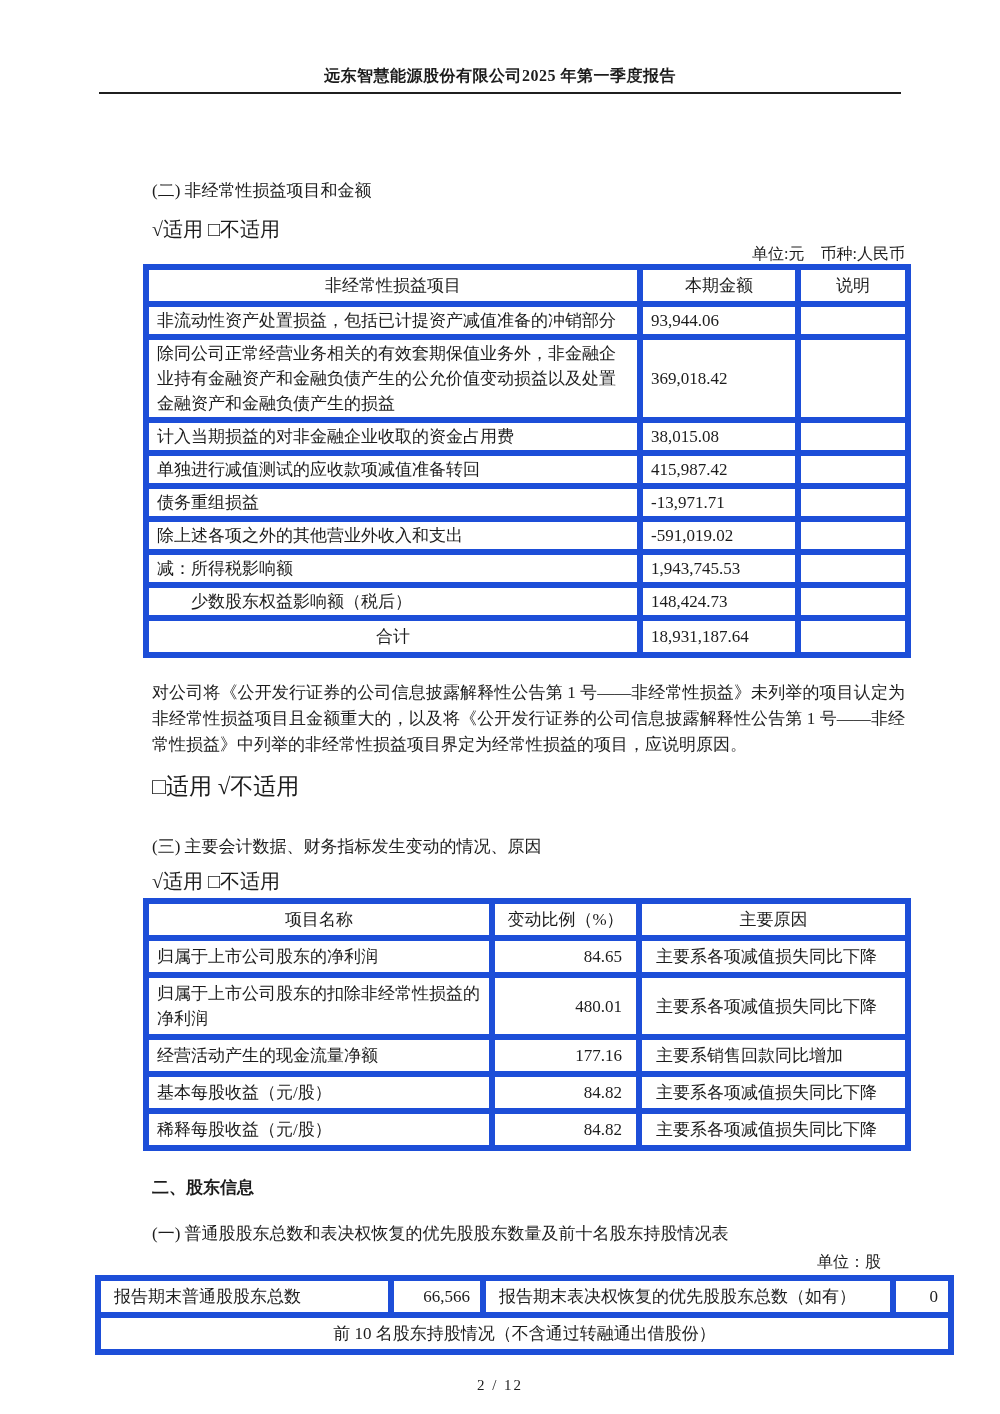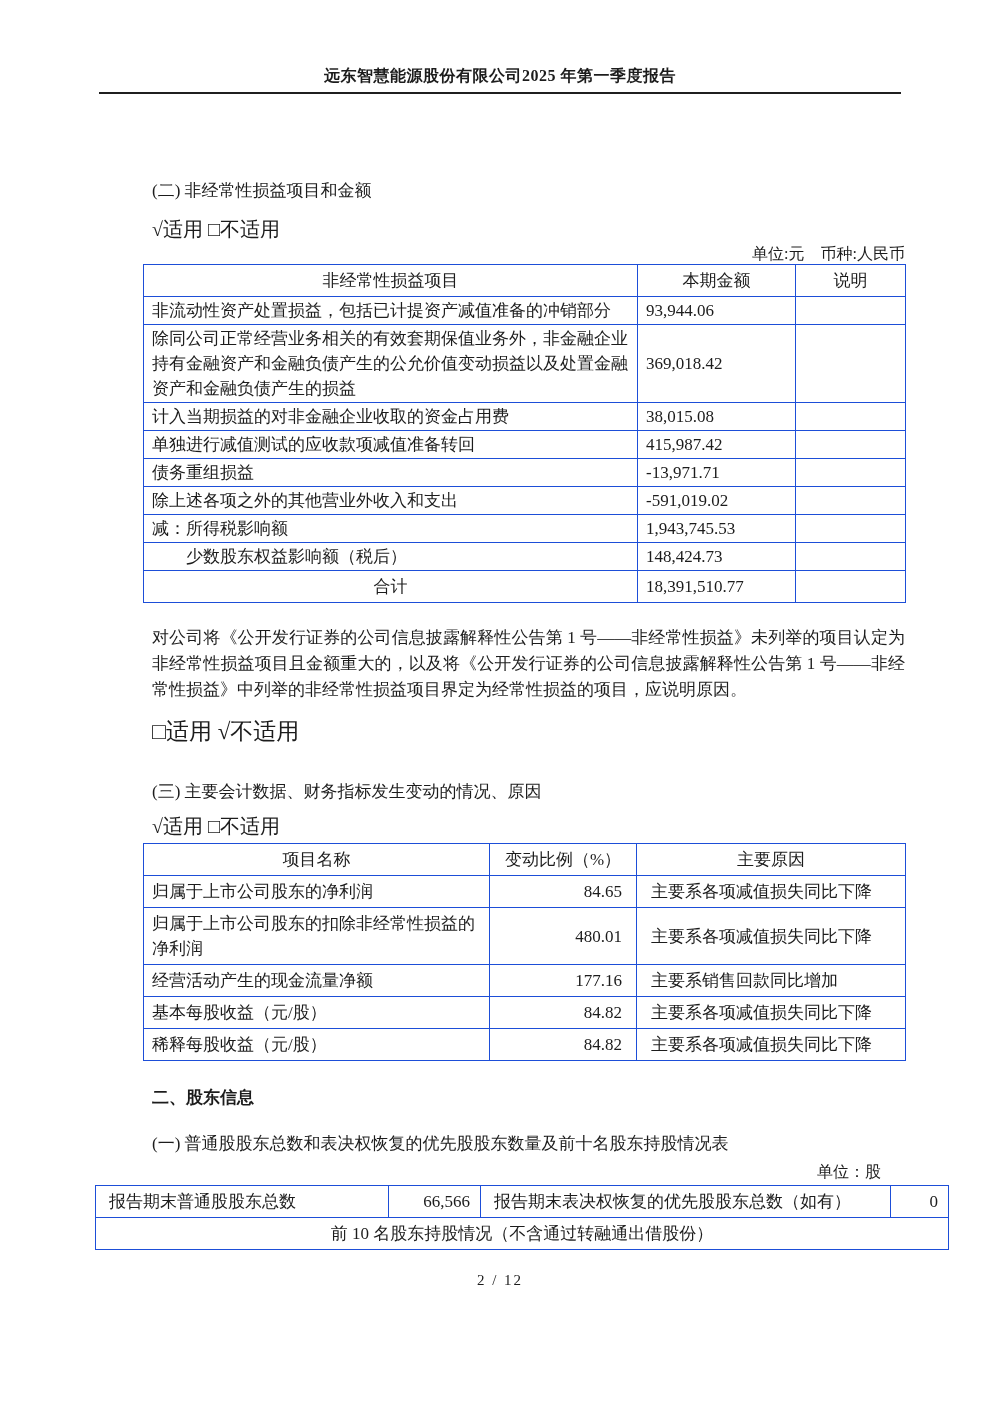--- a/index.html
+++ b/index.html
@@ -27,21 +27,21 @@
   }
   .content { margin: 0 95px 0 143px; }
   .indent-text { padding-left: 9px; }
   .sec-heading { font-size: 17px; line-height: 26px; }
   #sec2-heading { margin-top: 84px; }
   .applicability { font-size: 20px; line-height: 26px; margin-top: 12px; }
   .unit-note { font-size: 16px; line-height: 20px; text-align: right; margin-top: 2px; }
 
   table { border-collapse: collapse; table-layout: fixed; width: 762px; }
   td, th {
-    border: 1px solid #1d4ed8;
+    border: 6px solid #1d4ed8;
     font-size: 17px;
     font-weight: normal;
     line-height: 25px;
     padding: 1px 8px;
     vertical-align: middle;
     word-break: break-all;
   }
   th { text-align: center; padding: 3px 8px; }
   .amount-cell { text-align: left; padding-right: 16px; }
   .note-cell { }
@@ -147,21 +147,21 @@
       <td class="amount-cell">1,943,745.53</td>
       <td class="note-cell"></td>
     </tr>
     <tr class="row-indent">
       <td>少数股东权益影响额（税后）</td>
       <td class="amount-cell">148,424.73</td>
       <td class="note-cell"></td>
     </tr>
     <tr class="total-row">
       <td>合计</td>
-      <td class="amount-cell">18,391,510.77</td>
+      <td class="amount-cell">18,931,187.64</td>
       <td class="note-cell"></td>
     </tr>
   </tbody>
     </table>
 
   <div class="explain-para indent-text">对公司将《公开发行证券的公司信息披露解释性公告第 1 号——非经常性损益》未列举的项目认定为非经常性损益项目且金额重大的，以及将《公开发行证券的公司信息披露解释性公告第 1 号——非经常性损益》中列举的非经常性损益项目界定为经常性损益的项目，应说明原因。</div>
   <div class="applicability2 indent-text">□适用  √不适用</div>
 
   <div class="sec-heading indent-text" id="sec3-heading">(三) 主要会计数据、财务指标发生变动的情况、原因</div>
   <div class="applicability indent-text" style="margin-top:8px">√适用 □不适用</div>

